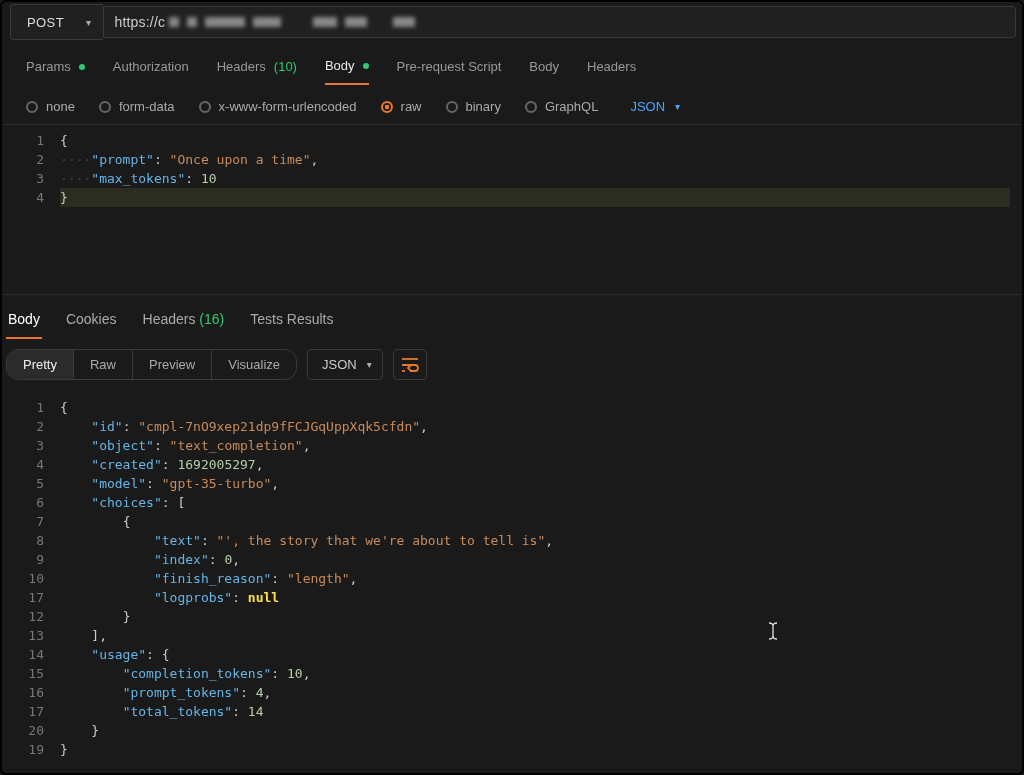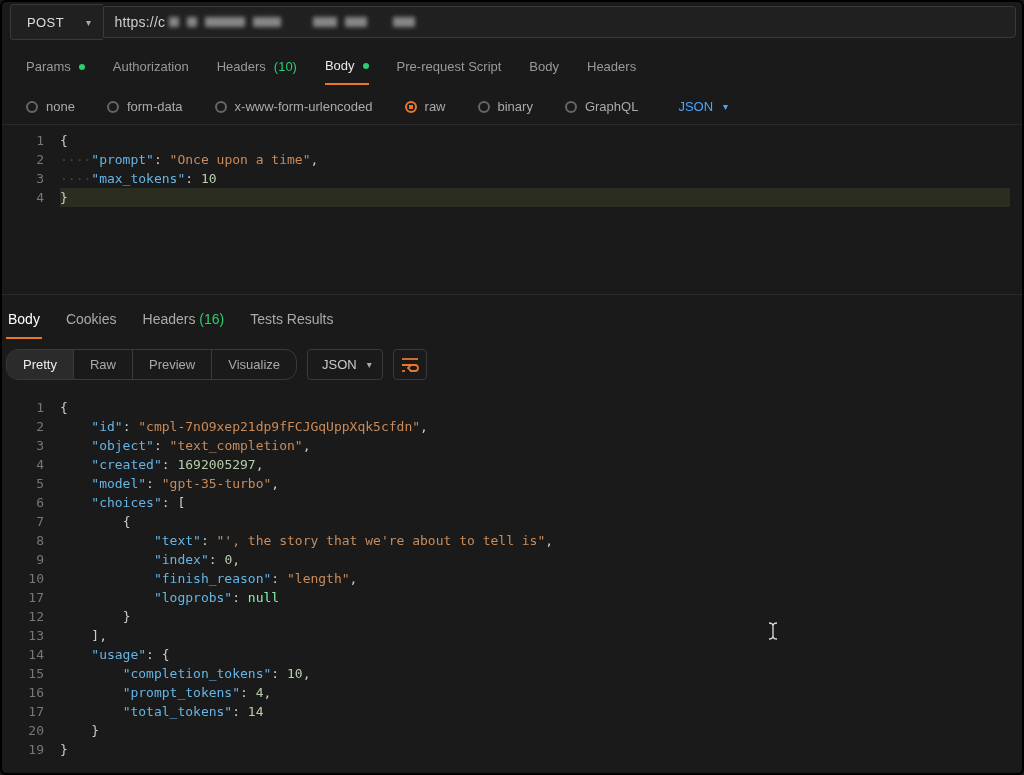--- a/index.html
+++ b/index.html
@@ -44,42 +44,42 @@
   .section-tabs {
     display:flex; gap:28px; padding:16px 8px 0 24px; font-size:13px;
   }
   .section-tabs .tab { color:#999; display:flex; align-items:center; gap:8px; padding-bottom:10px; cursor:pointer; }
   .section-tabs .tab.active { color:#e8e8e8; border-bottom:2px solid #e8772d; }
   .dot-green { width:6px;height:6px;border-radius:50%; background:#2ecc71; display:inline-block; }
   .count { color:#2ecc71; }
 
   
   .bodytypes {
-    display:flex; gap:32px; padding:14px 8px 10px 24px; font-size:13px; align-items:center;
+    display:flex; gap:24px; padding:14px 8px 10px 24px; font-size:13px; align-items:center;
   }
   .radio { display:flex; align-items:center; gap:8px; color:#aaa; cursor:pointer; }
   .radio .circ { width:12px;height:12px; border-radius:50%; border:2px solid #666; display:inline-block; }
   .radio.selected .circ { border-color:#e8772d; background:radial-gradient(circle,#e8772d 40%,transparent 44%); }
   .bodytypes .format { color:#4da3ff; margin-left:8px; display:flex; align-items:center; gap:10px; cursor:pointer; }
 
   
   .editor {
     border-top:1px solid #2a2a2a; display:flex; height:170px; font-family:"SF Mono",Consolas,Menlo,monospace; font-size:13px;
   }
   .gutter {
     width:52px; text-align:right; padding:6px 10px 0 0; color:#777; user-select:none;
   }
   .gutter div { height:19px; line-height:19px; }
   .code { padding:6px 0 0 6px; color:#ccc; position:relative; flex:1; }
   .code .line { height:19px; line-height:19px; white-space:pre; }
   .code .line.hl { background:#2a2d20; margin-right:12px; }
   .k { color:#65b5e6; } 
   .s { color:#c98b5a; } 
   .n { color:#b5cea8; } 
-  .nl { color:#86efac; } 
+  .nl { color:#fde047;font-weight:bold; } 
   .p { color:#ccc; } 
   .dots { color:#444; }
 
   
   .resp-tabs { display:flex; gap:22px; padding:8px 4px 0 4px; font-size:14px; border-top:1px solid #2a2a2a; }
   .resp-tabs .tab { color:#aaa; padding:8px 2px 10px 2px; cursor:pointer; }
   .resp-tabs .tab.active { color:#fff; border-bottom:2px solid #e8772d; }
 
   
   .resp-toolbar { display:flex; gap:0; padding:10px 4px 8px 4px; align-items:center; }

